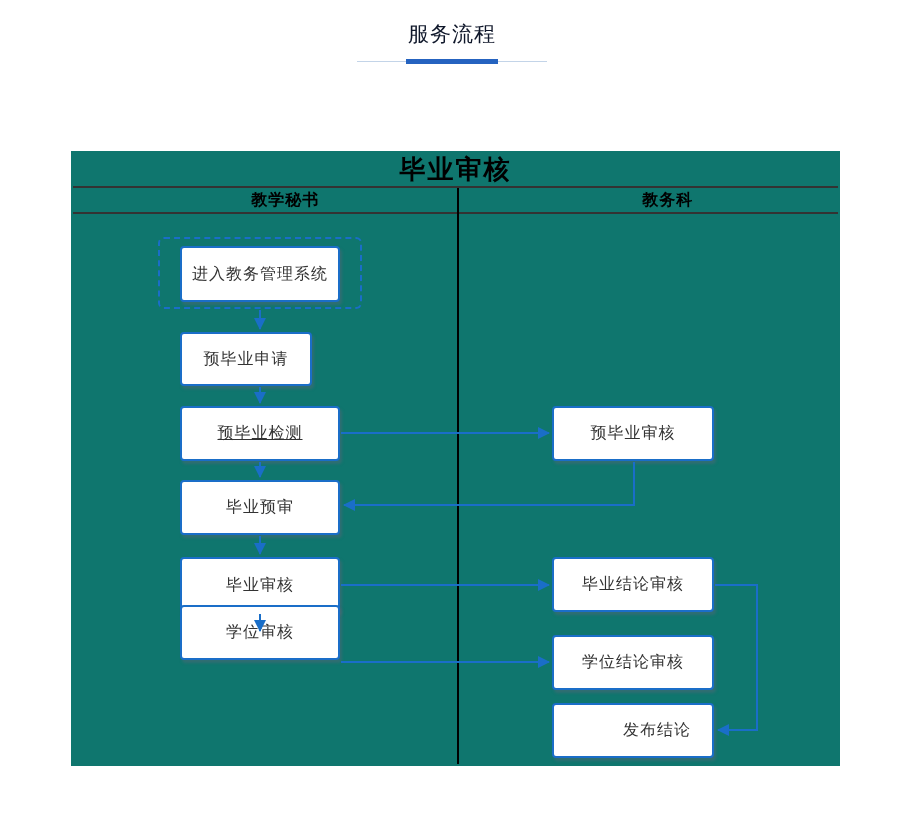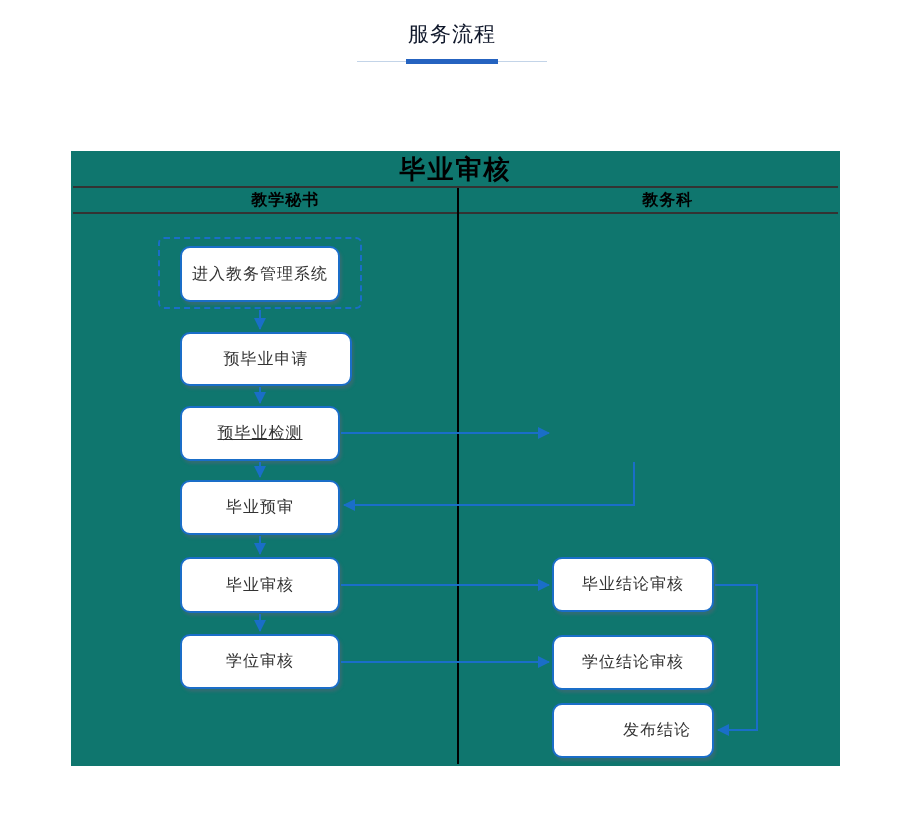--- a/index.html
+++ b/index.html
@@ -61,21 +61,21 @@
     position: absolute; top: 35px; bottom: 0;
     left: 384px; width: 2px;
     background: #000;
   }
 
   
   .node {
     position: absolute;
     background: #fff;
     border: 2px solid #1a6ec8;
-    border-radius: 10px;
+    border-radius: 4px;
     display: flex; align-items: center; justify-content: center;
     font-size: 16px; color: #333;
     letter-spacing: 1px;
     box-shadow: 2px 3px 3px rgba(90, 100, 120, 0.45);
     z-index: 2;
   }
   .dashed-group {
     position: absolute;
     border: 2px dashed #1a6ec8;
     border-radius: 6px;
@@ -108,26 +108,27 @@
   <div class="lane-headers">
     <div class="lane-header">教学秘书</div>
     <div class="lane-header">教务科</div>
   </div>
 
   <div class="lane-divider"></div>
 
   <div class="dashed-group" style="left:85px; top:84px; width:204px; height:72px;"></div>
 
   <div class="node" style="left:107px; top:93px;  width:160px; height:56px;">进入教务管理系统</div>
-  <div class="node" style="left:107px; top:179px; width:172px; height:54px;">预毕业申请</div>
+  <div class="node" style="left:107px; top:179px; width:132px; height:54px;">预毕业申请</div>
   <div class="node" style="left:107px; top:253px; width:160px; height:55px;text-decoration:underline;">预毕业检测</div>
   <div class="node" style="left:107px; top:327px; width:160px; height:55px;">毕业预审</div>
   <div class="node" style="left:107px; top:404px; width:160px; height:56px;">毕业审核</div>
-  <div class="node" style="left:107px; top:481px; width:160px; height:55px;">学位审核</div>
+  <div class="node" style="left:107px; top:452px; width:160px; height:55px;">学位审核</div>
 
+  <div class="node" style="left:479px; top:253px; width:162px; height:55px;">预毕业审核</div>
   <div class="node" style="left:479px; top:404px; width:162px; height:55px;">毕业结论审核</div>
   <div class="node" style="left:479px; top:482px; width:162px; height:55px;">学位结论审核</div>
   <div class="node" style="left:479px; top:550px; width:162px; height:55px;padding-left:48px;">发布结论</div>
 
   <svg class="connectors" viewBox="0 0 769 615" xmlns="http://www.w3.org/2000/svg">
     <defs>
       <marker id="arrow" markerUnits="userSpaceOnUse" markerWidth="14" markerHeight="12" refX="11" refY="6" orient="auto">
         <path d="M0,0 L12,6 L0,12 Z" fill="#1a6ec8"></path>
       </marker>
     </defs>

